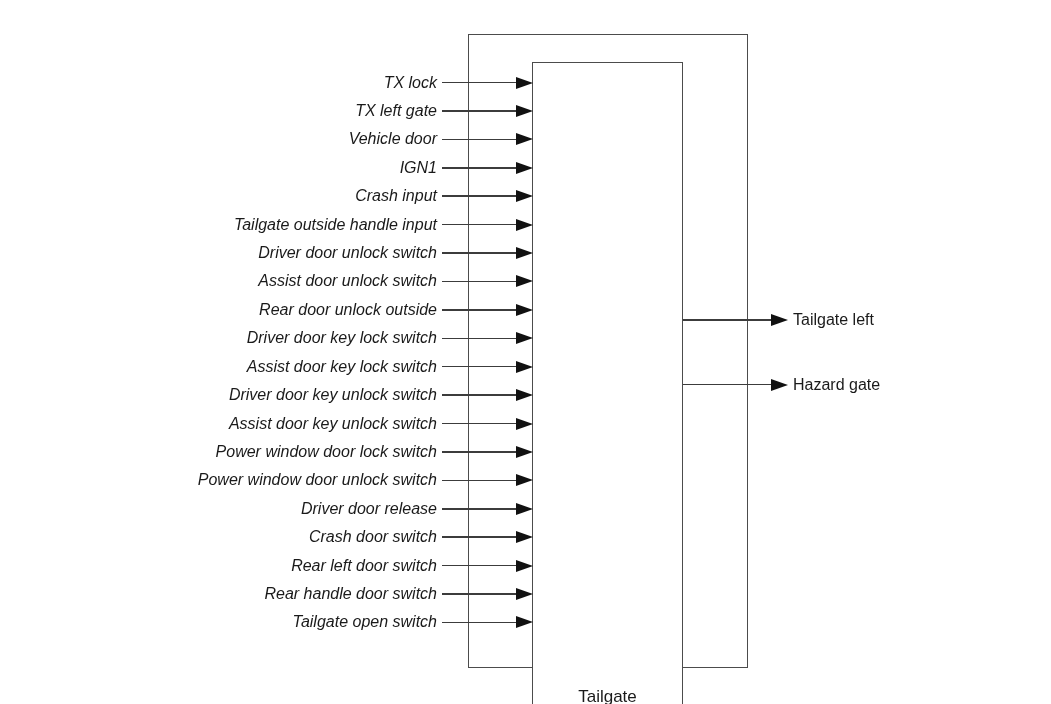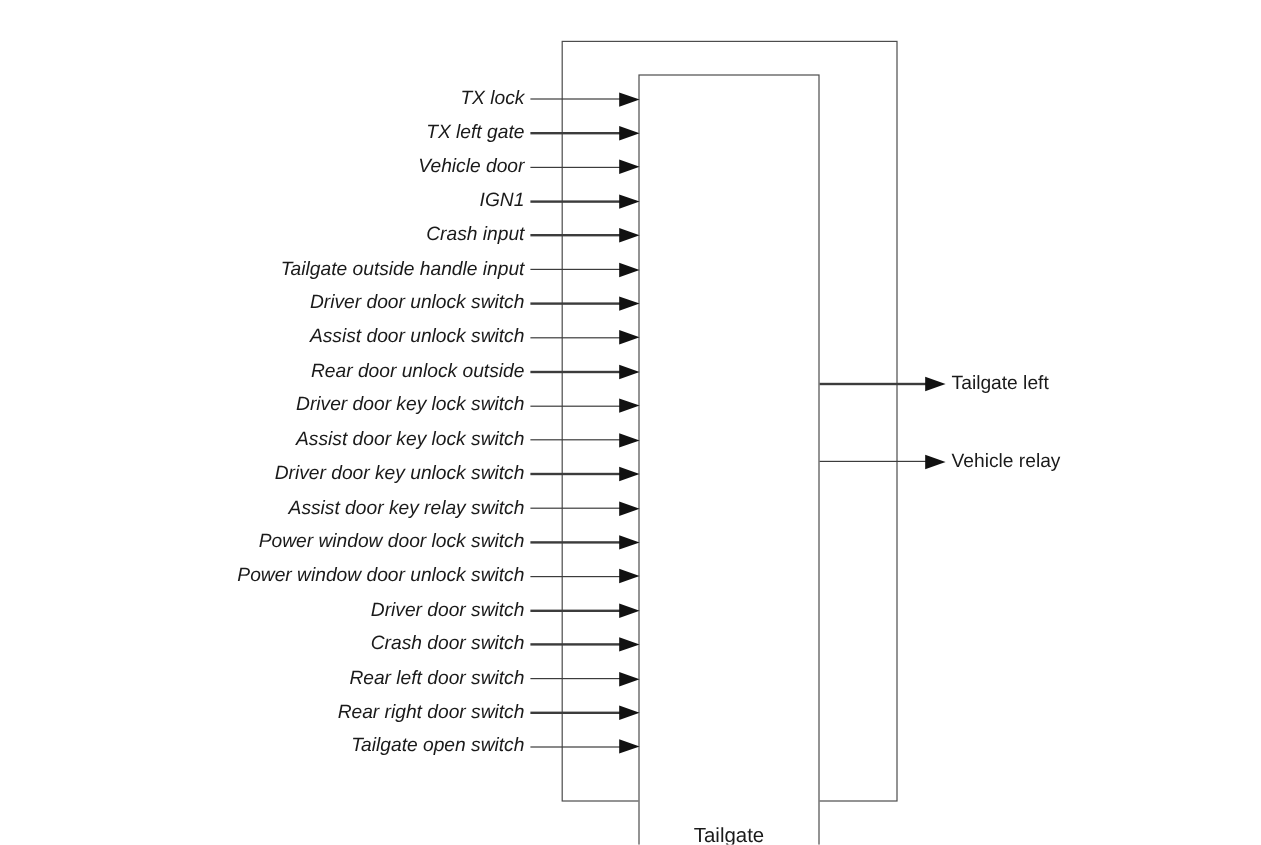--- a/index.html
+++ b/index.html
@@ -135,65 +135,65 @@
         <span class="in-label">Assist door key lock switch</span>
         <span class="wire"></span>
         <span class="arrowhead"></span>
       </div>
       <div class="row input-row" style="top: 395.12px;">
         <span class="in-label">Driver door key unlock switch</span>
         <span class="wire"></span>
         <span class="arrowhead"></span>
       </div>
       <div class="row input-row" style="top: 423.54px;">
-        <span class="in-label">Assist door key relay switch</span>
+        <span class="in-label">Assist door key unlock switch</span>
         <span class="wire"></span>
         <span class="arrowhead"></span>
       </div>
       <div class="row input-row" style="top: 451.96px;">
         <span class="in-label">Power window door lock switch</span>
         <span class="wire"></span>
         <span class="arrowhead"></span>
       </div>
       <div class="row input-row" style="top: 480.38px;">
         <span class="in-label">Power window door unlock switch</span>
         <span class="wire"></span>
         <span class="arrowhead"></span>
       </div>
       <div class="row input-row" style="top: 508.8px;">
-        <span class="in-label">Driver door switch</span>
+        <span class="in-label">Driver door release</span>
         <span class="wire"></span>
         <span class="arrowhead"></span>
       </div>
       <div class="row input-row" style="top: 537.22px;">
         <span class="in-label">Crash door switch</span>
         <span class="wire"></span>
         <span class="arrowhead"></span>
       </div>
       <div class="row input-row" style="top: 565.64px;">
         <span class="in-label">Rear left door switch</span>
         <span class="wire"></span>
         <span class="arrowhead"></span>
       </div>
       <div class="row input-row" style="top: 594.06px;">
-        <span class="in-label">Rear right door switch</span>
+        <span class="in-label">Rear handle door switch</span>
         <span class="wire"></span>
         <span class="arrowhead"></span>
       </div>
       <div class="row input-row" style="top: 622.48px;">
         <span class="in-label">Tailgate open switch</span>
         <span class="wire"></span>
         <span class="arrowhead"></span>
       </div>
     </div>
   <div>
       <div class="row output-row" style="top: 320px;">
         <span class="out-label">Tailgate left</span>
         <span class="wire"></span>
         <span class="arrowhead"></span>
       </div>
       <div class="row output-row" style="top: 384.5px;">
-        <span class="out-label">Vehicle relay</span>
+        <span class="out-label">Hazard gate</span>
         <span class="wire"></span>
         <span class="arrowhead"></span>
       </div>
     </div>
 </div>
 
 </body></html>

